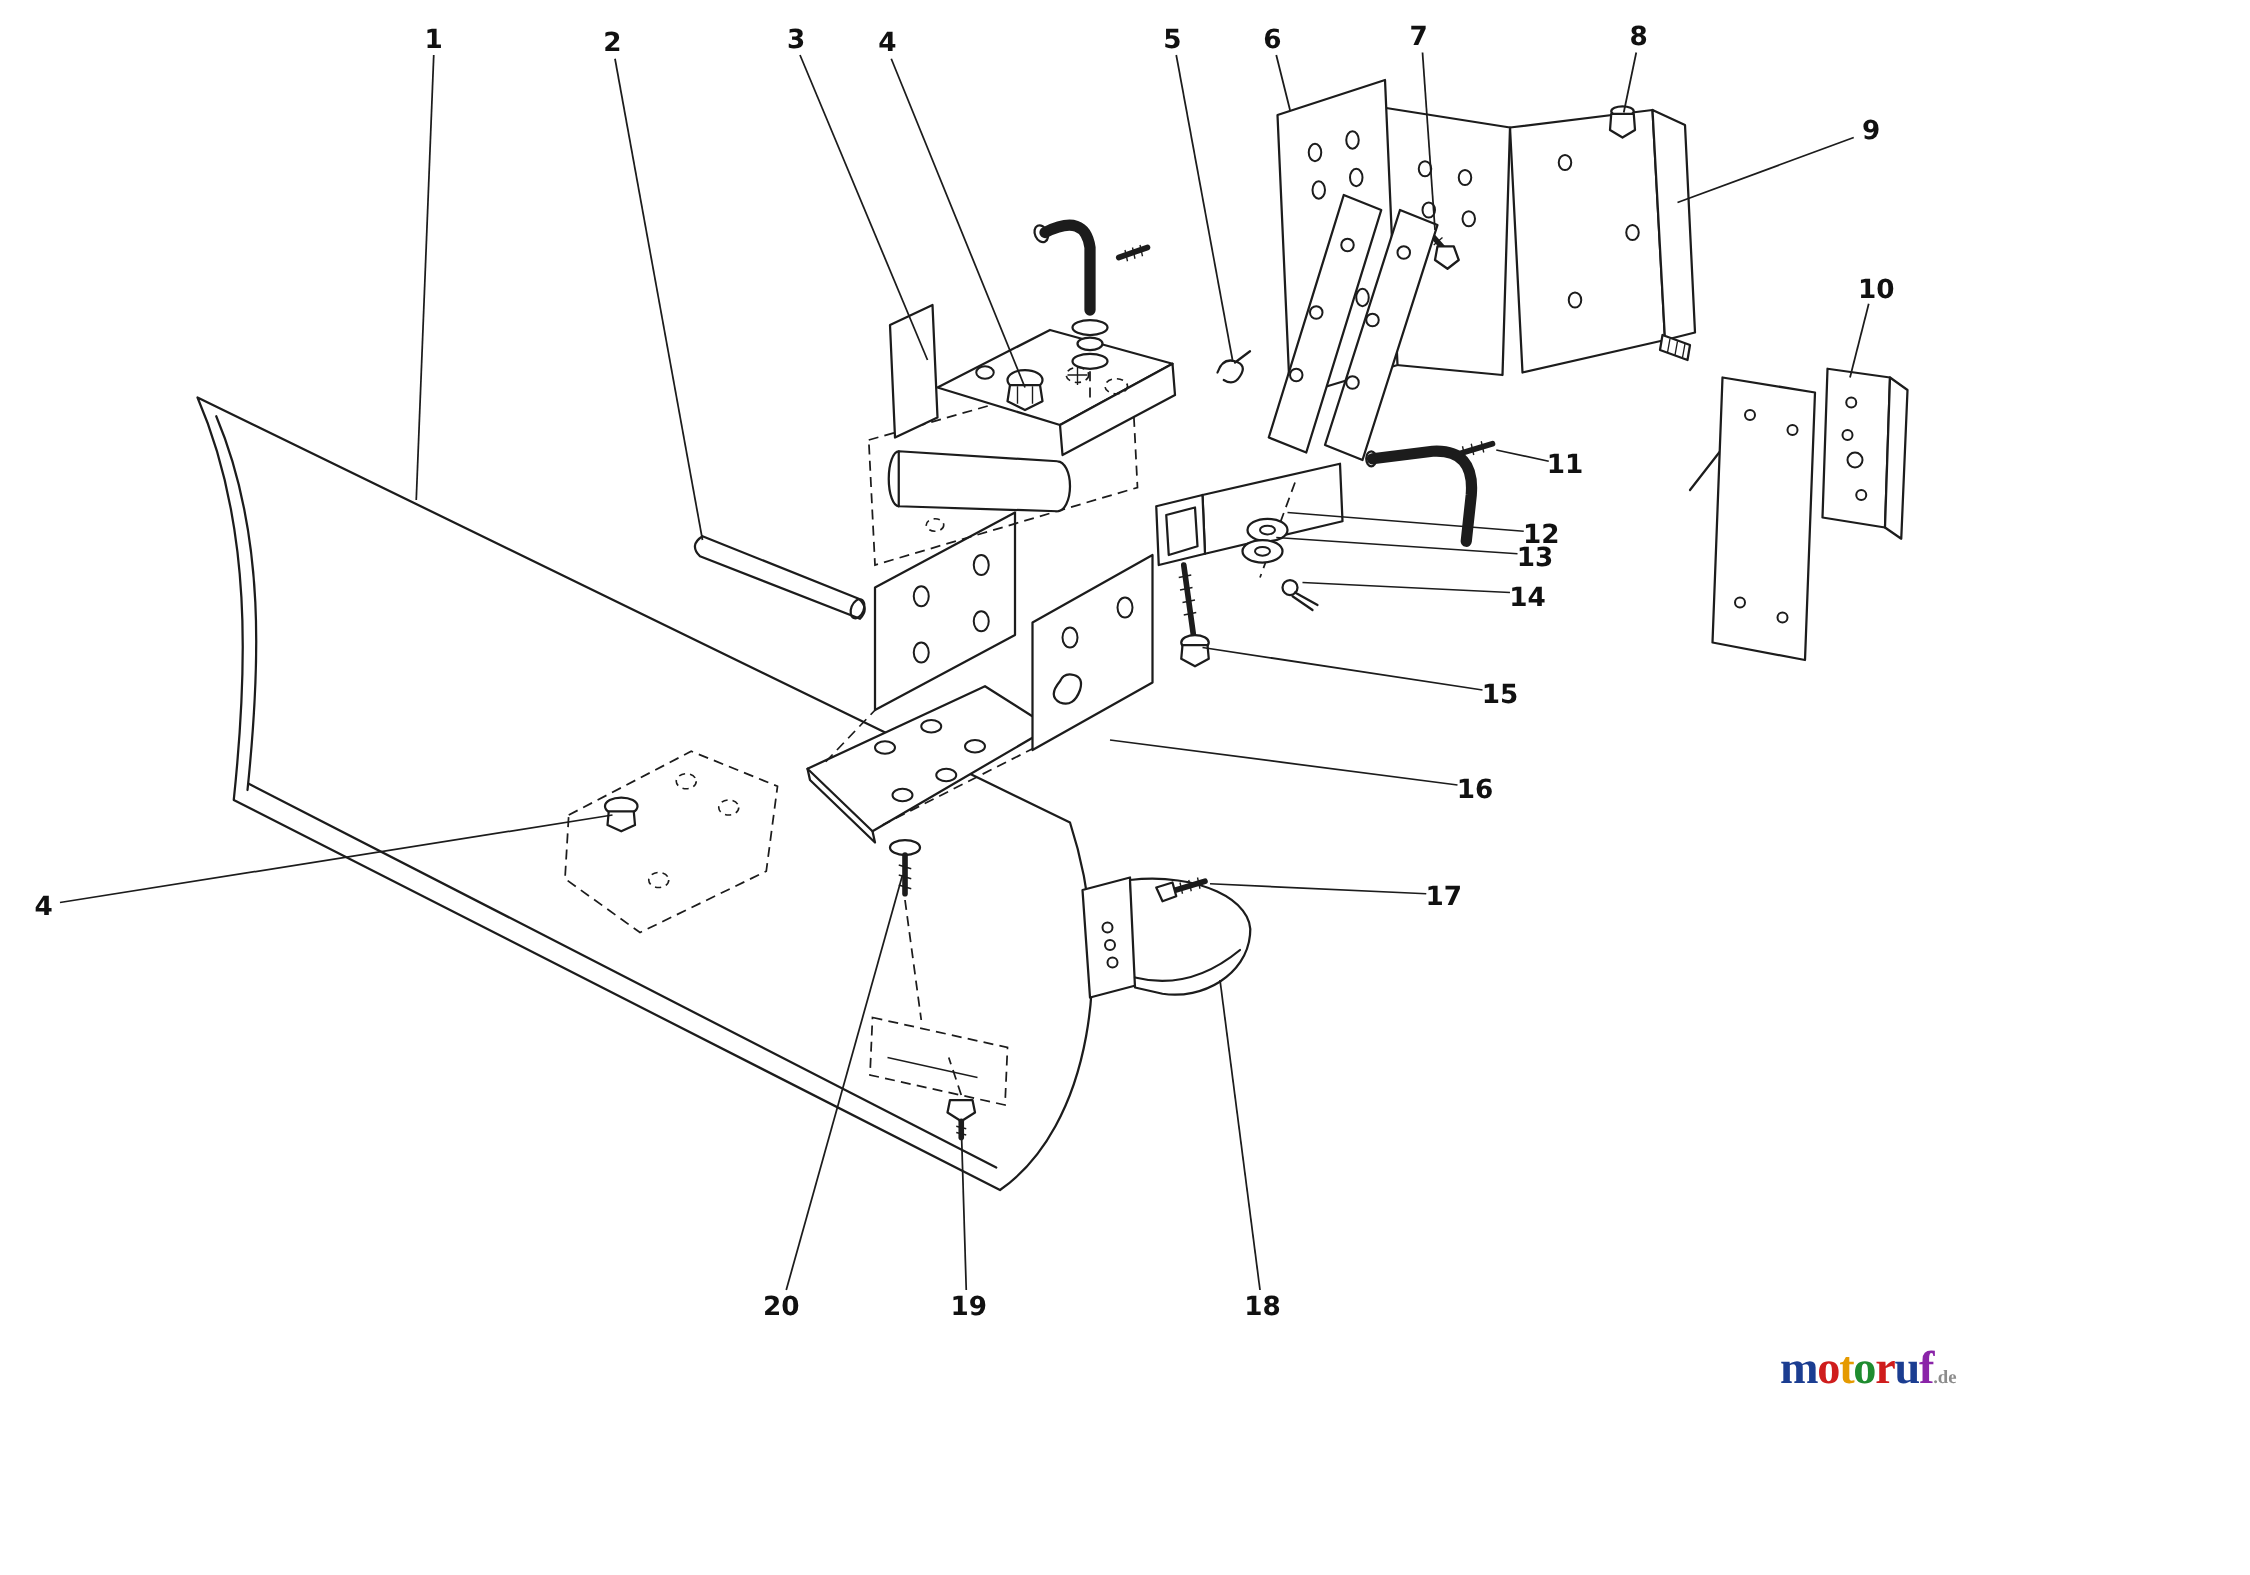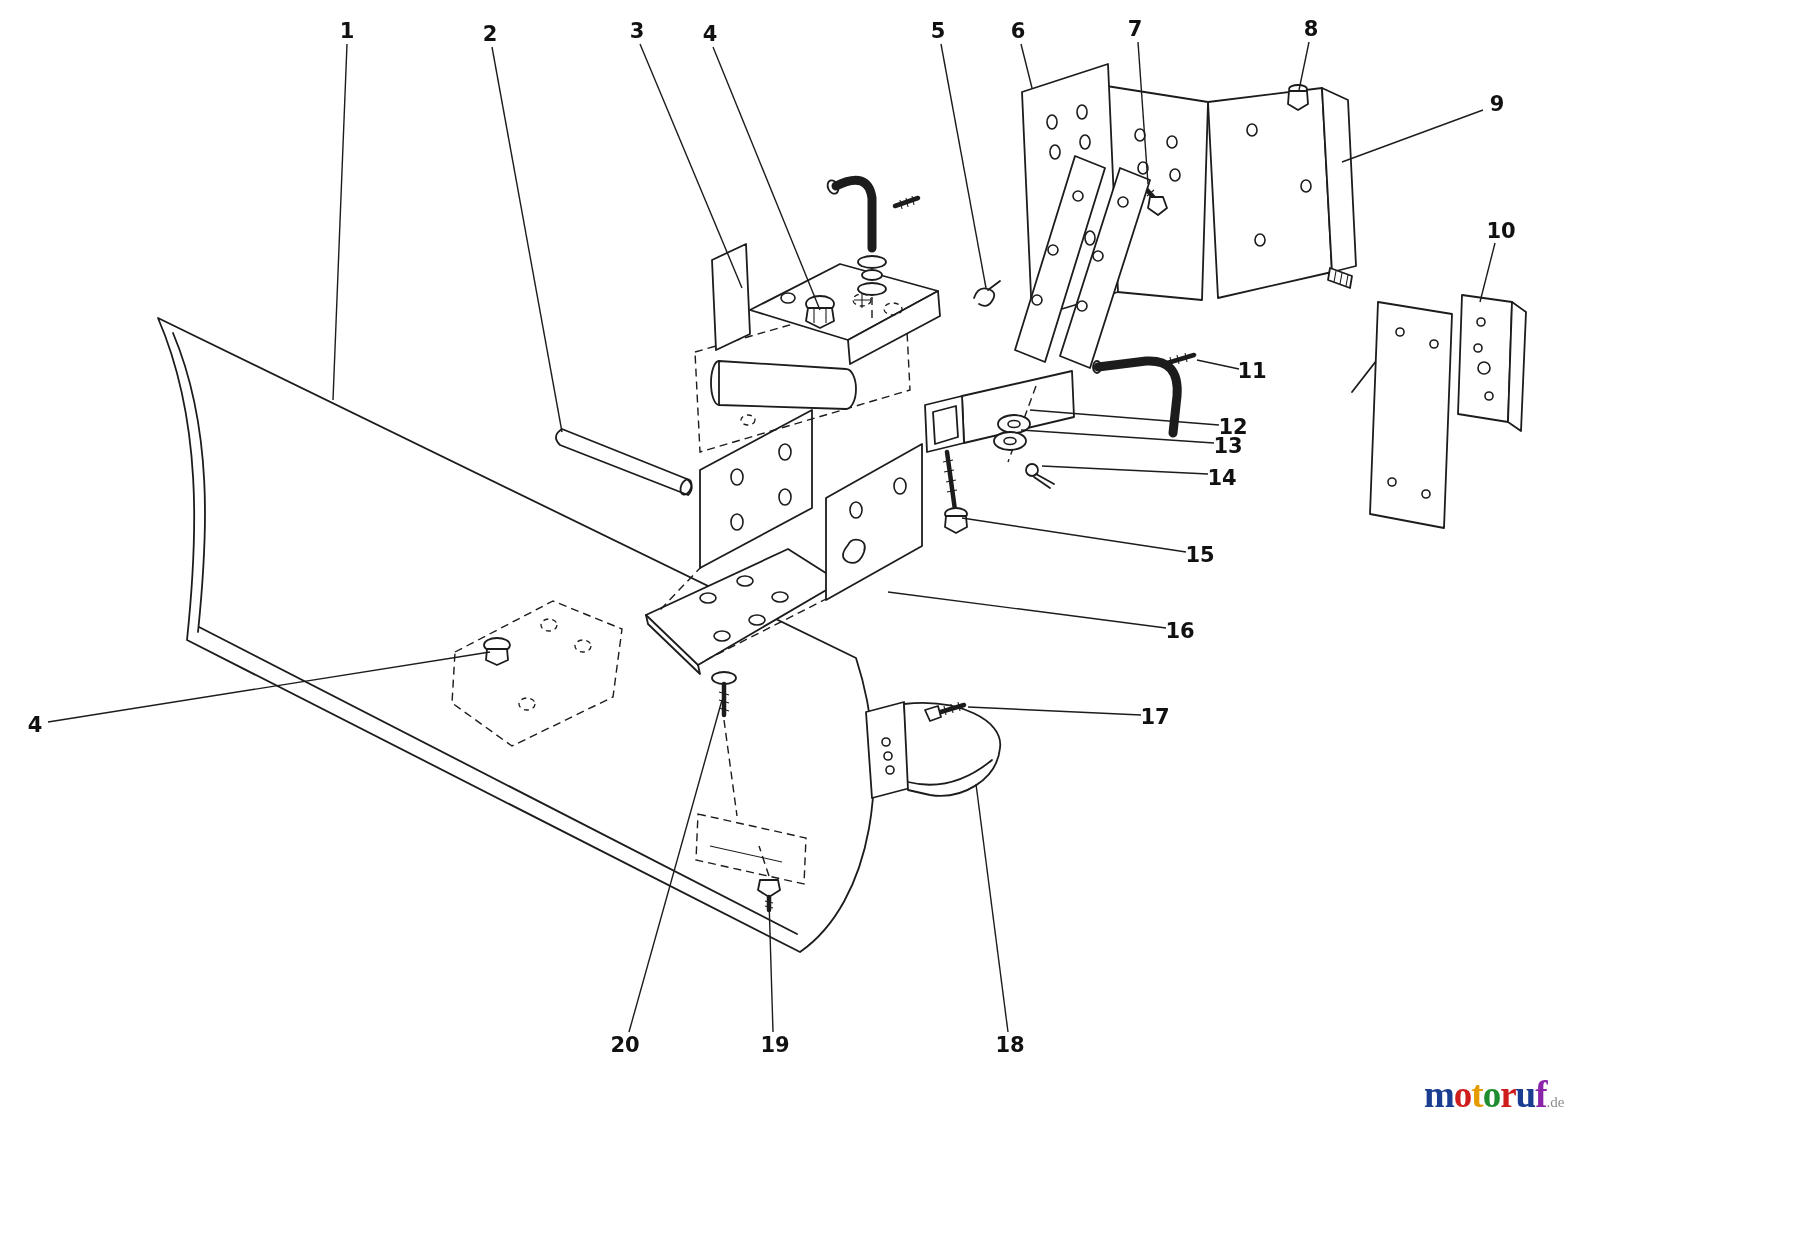--- a/index.html
+++ b/index.html
@@ -14,21 +14,21 @@
   .hole {fill:#ffffff;stroke:#1c1c1c;stroke-width:1.6;}
   .holed{fill:none;stroke:#1c1c1c;stroke-width:1.3;stroke-dasharray:5 4;}
   .thick{fill:none;stroke:#1c1c1c;stroke-width:9;stroke-linecap:round;}
   .shaft{fill:none;stroke:#1c1c1c;stroke-width:4.5;stroke-linecap:round;}
   .leader{stroke:#1c1c1c;stroke-width:1.4;}
   .callout{font:700 21px "DejaVu Sans",sans-serif;fill:#111111;text-anchor:middle;dominant-baseline:central;}
   
   .logo{position:absolute;left:1424px;top:1076px;white-space:nowrap;
         font-family:"Liberation Serif",serif;font-weight:700;font-size:37px;
         letter-spacing:-1px;line-height:1;}
-  .logo-suffix{font-size:15px;color:#8c8c8c;letter-spacing:0;font-weight:400;}
+  .logo-suffix{font-size:15px;color:#8c8c8c;letter-spacing:0;font-weight:700;}
 </style>
 </head>
 <body>
 
 <div class="canvas">
   <svg width="1800" height="1260" viewBox="0 0 1800 1260">
 
     <g>
       <path class="wh" d="M158,318 C202,420 198,535 187,640 L800,952 C872,902 893,772 856,658 Z"></path>
       <path class="st" d="M173,333 C213,428 208,535 198,632"></path>

